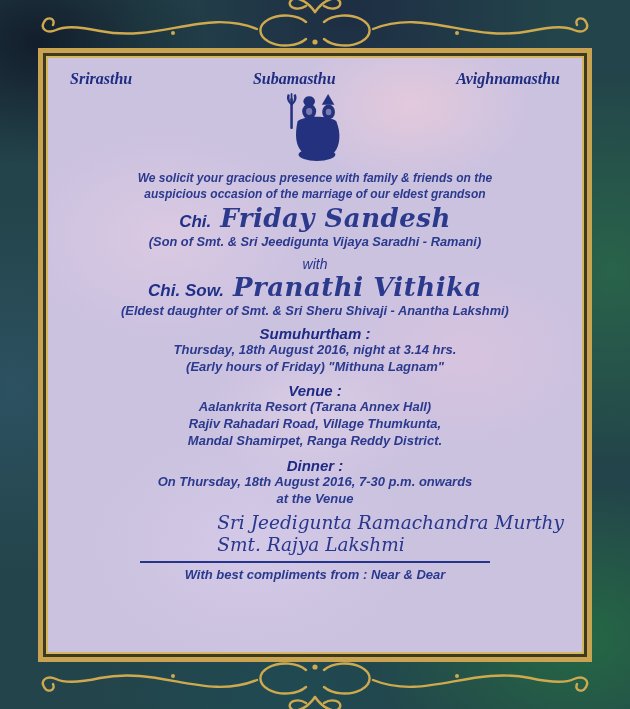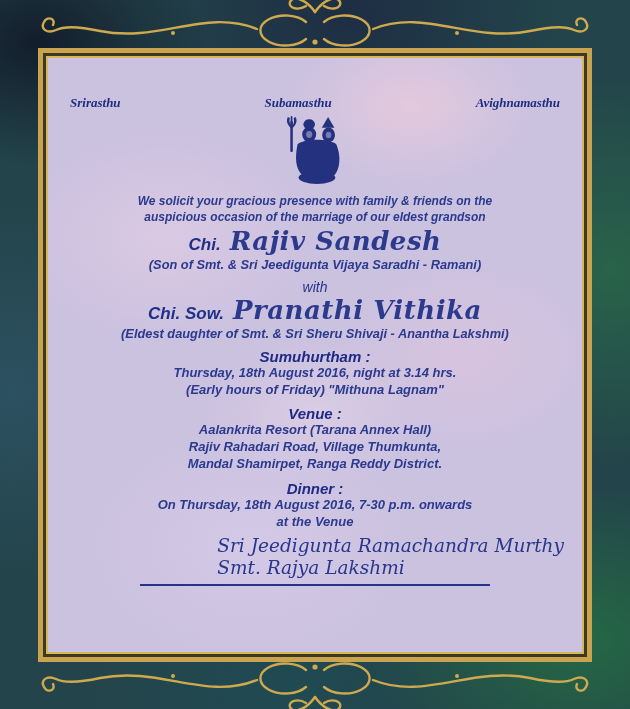--- a/index.html
+++ b/index.html
@@ -36,21 +36,21 @@
       radial-gradient(ellipse 210px 150px at 78% 50%, rgba(228,197,222,.5),  transparent 60%),
       radial-gradient(ellipse 260px 190px at 38% 82%, rgba(219,208,238,.55), transparent 60%),
       radial-gradient(ellipse 180px 120px at 50% 60%, rgba(241,219,232,.4),  transparent 60%);
     display:flex;flex-direction:column;align-items:center;
     padding-top:10px;color:#27348b;
   }
 
   .blessings{width:100%;box-sizing:border-box;display:flex;justify-content:space-between;
     padding:2px 22px 0 22px;
     font-family:"Liberation Serif",serif;font-style:italic;font-weight:700;
-    font-size:13px;color:#1f2d80;margin-top:25px;}
+    font-size:16px;color:#1f2d80;}
   .deity{margin-top:4px;height:70px;}
   .title{margin-top:2px;font-family:"DejaVu Serif",serif;font-style:italic;font-weight:700;
     font-size:28px;letter-spacing:1px;color:#2c3a8e;}
   .intro{margin-top:9px;font-style:italic;font-weight:700;font-size:12px;line-height:1.32;
     text-align:center;color:#2b3a8e;}
   .person{display:flex;align-items:baseline;gap:9px;}
   .prefix{font-style:italic;font-weight:700;font-size:17px;color:#203087;}
   .script-name{font-family:"DejaVu Serif",serif;font-style:italic;font-weight:700;
     font-size:26px;color:#2c3a8e;letter-spacing:.5px;}
   .parents{margin-top:1px;font-style:italic;font-weight:700;font-size:12.8px;color:#2b3a8e;}
@@ -115,21 +115,21 @@
           </div>
 
 
           <div class="intro">
             <div>We solicit your gracious presence with family &amp; friends on the</div>
             <div>auspicious occasion of the marriage of our eldest grandson</div>
           </div>
 
           <div class="person">
             <span class="prefix">Chi.</span>
-            <span class="script-name">Rajiv Sandesh</span>
+            <span class="script-name">Friday Sandesh</span>
           </div>
           <div class="parents">(Son of Smt. &amp; Sri Jeedigunta Vijaya Saradhi - Ramani)</div>
 
           <div class="with">with</div>
 
           <div class="person">
             <span class="prefix">Chi. Sow.</span>
             <span class="script-name">Pranathi Vithika</span>
           </div>
           <div class="parents">(Eldest daughter of Smt. &amp; Sri Sheru Shivaji - Anantha Lakshmi)</div>
@@ -146,20 +146,21 @@
           <div class="sect-head">Dinner :</div>
           <div class="line">On Thursday, 18th August 2016, 7-30 p.m. onwards</div>
           <div class="line"><span>at the </span><span class="bold" style="font-weight:700">Venue</span></div>
 
           <div class="hosts">
             <div>Sri Jeedigunta Ramachandra Murthy</div>
             <div>Smt. Rajya Lakshmi</div>
           </div>
 
           <div class="rule"></div>
+          <div class="compliments">With best compliments from : Near &amp; Dear</div>
 
         </div>
       </div>
     </div>
   </div>
 
   <div class="flourish bottom">
     <svg width="630" height="50" viewBox="0 0 630 50">
       <path class="gold-stroke" d="M315,15 C306,2 293,-2 290,5 C288,11 298,14 306,9"></path>
       <path class="gold-stroke" d="M315,15 C324,2 337,-2 340,5 C342,11 332,14 324,9"></path>

